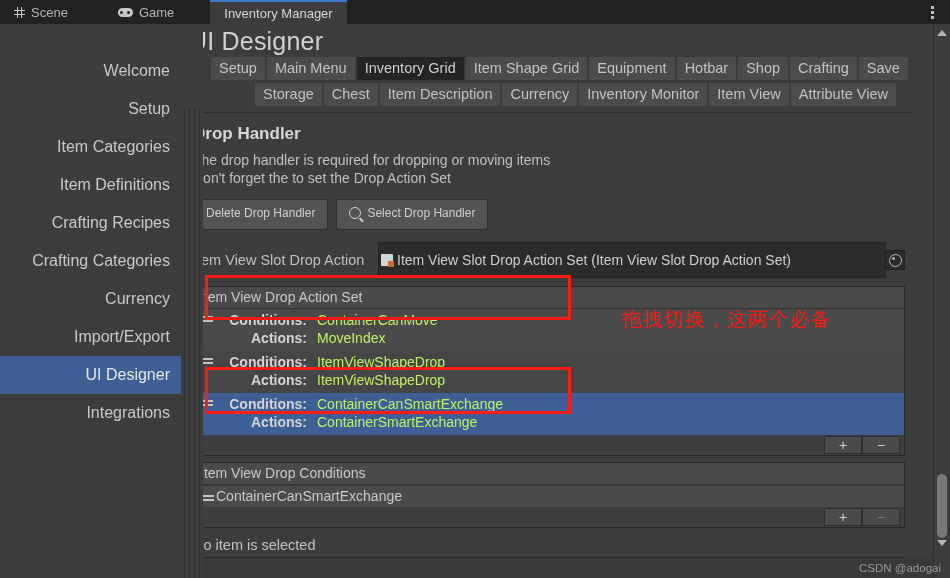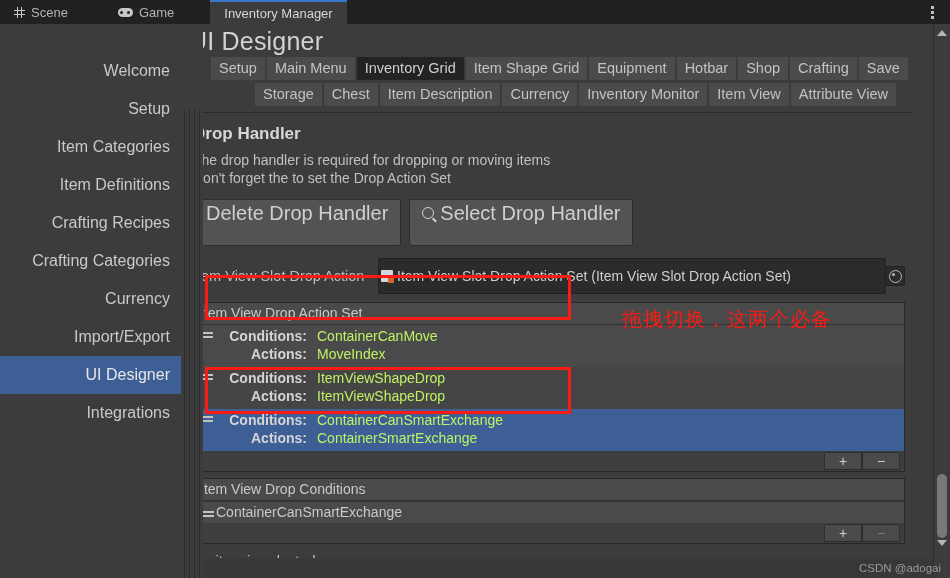--- a/index.html
+++ b/index.html
@@ -75,22 +75,22 @@
   
   .panel{
     position:absolute;left:4px;top:88px;right:37px;bottom:12px;
     background:#3c3c3c;border-top:1px solid #2c2c2c;
     overflow:hidden;
   }
   .ph{font-size:17px;font-weight:bold;color:#d7d7d7;margin:11px 0 0 8px;}
   .pdesc{font-size:14px;color:#c0c0c0;margin:7px 0 0 8px;line-height:18px;}
   .btnrow{margin:12px 0 0 8px;display:flex;gap:8px;}
   .ubtn{
-    background:#535353;color:#cfcfcf;font-size:20px;border:1px solid #2e2e2e;
-    border-radius:2px;padding:5px 12px 24px;display:inline-flex;align-items:center;gap:6px;
+    background:#535353;color:#cfcfcf;font-size:12px;border:1px solid #2e2e2e;
+    border-radius:2px;padding:5px 12px 8px;display:inline-flex;align-items:center;gap:6px;
     line-height:16px;
   }
   .mag{display:inline-block;width:10px;height:10px;border:1.6px solid #d0d0d0;border-radius:50%;position:relative;}
   .mag:after{content:"";position:absolute;right:-4px;bottom:-3px;width:5px;height:1.8px;background:#d0d0d0;transform:rotate(45deg);}
 
   .objrow{display:flex;align-items:center;margin:12px 0 0 8px;padding-right:8px;}
   .objlabel{font-size:14.5px;color:#c0c0c0;width:185px;overflow:hidden;white-space:nowrap;}
   .objfield{
     flex:1;height:36px;background:#2b2b2b;border:1px solid #212121;display:flex;align-items:center;
     font-size:14px;color:#cfcfcf;padding:0 2px;gap:4px;box-sizing:border-box;

